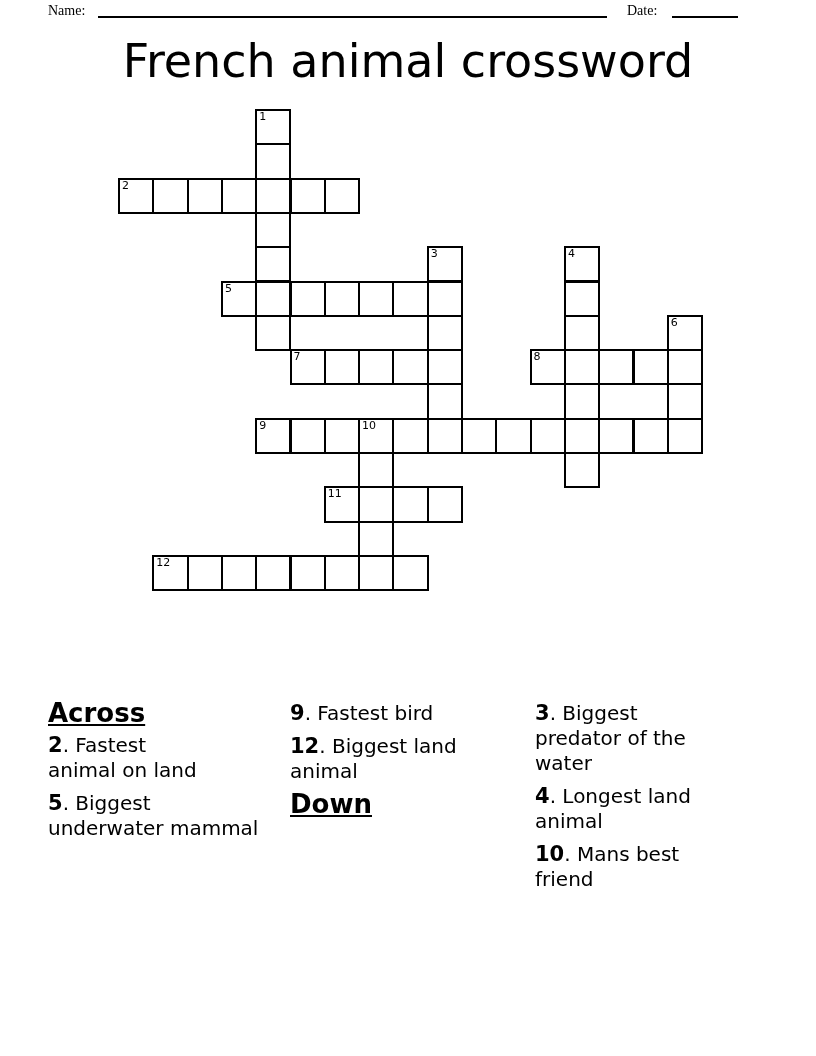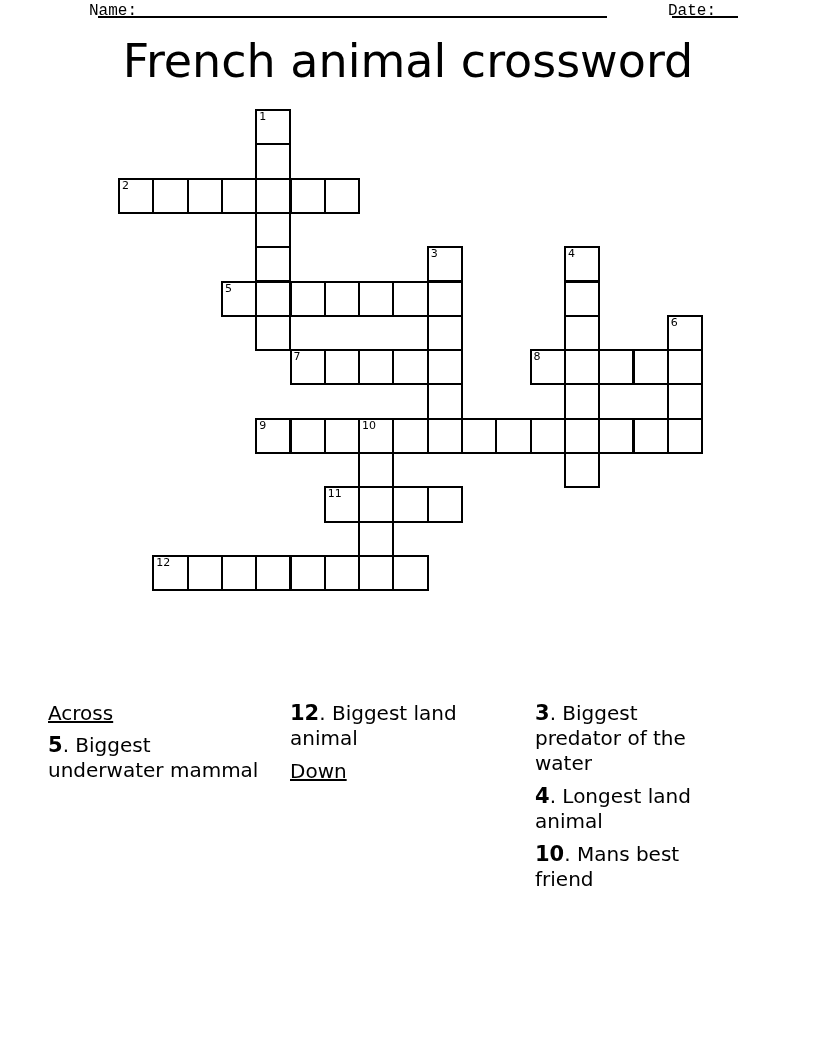--- a/index.html
+++ b/index.html
@@ -12,25 +12,24 @@
     width: 816px;
     height: 1056px;
     font-family: "DejaVu Sans", sans-serif;
     color: #000;
     overflow: hidden;
   }
 
   
   .hdr-label {
     position: absolute;
-    font-family: Liberation Mono, monospace;
-    font-size: 16px;
+    font-family: Liberation Serif, serif;
+    font-size: 14px;
     line-height: 18px;
     top: 2px;
-    margin-left: 41px;
   }
   #name-label { left: 48px; }
   #date-label { left: 627px; }
   .fill-line {
     position: absolute;
     top: 0;
     height: 16px;
     border-bottom: 2px solid #000;
   }
   #name-line { left: 98px;  width: 509px; }
@@ -78,22 +77,22 @@
     position: absolute;
     top: 701px;
     width: 240px;
     font-size: 20px;
     line-height: 25px;
   }
   #clue-col-1 { left: 48px; }
   #clue-col-2 { left: 290px; }
   #clue-col-3 { left: 535px; }
   .clue-heading {
-    font-weight: normal;
-    font-size: 20px;
+    font-weight: bold;
+    font-size: 26px;
     text-decoration: underline;
     margin-bottom: 7px;
   }
   .clue {
     margin-bottom: 8px;
   }
   .clue-num {
     font-weight: bold;
     font-size: 21px;
   }
@@ -196,23 +195,25 @@
     <div class="cell" style="left: 186.6px; top: 554.9px;"></div>
     <div class="cell" style="left: 220.9px; top: 554.9px;"></div>
     <div class="cell" style="left: 255.2px; top: 554.9px;"></div>
     <div class="cell" style="left: 289.5px; top: 554.9px;"></div>
     <div class="cell" style="left: 323.8px; top: 554.9px;"></div>
     <div class="cell" style="left: 392.4px; top: 554.9px;"></div>
   </div>
 
 <div class="clue-col" id="clue-col-1">
     <div class="clue-heading">Across</div>
+    <div class="clue"><b class="clue-num">2</b>. Fastest<br>animal on land</div>
     <div class="clue"><b class="clue-num">5</b>. Biggest<br>underwater mammal</div>
   </div>
 <div class="clue-col" id="clue-col-2">
+    <div class="clue"><b class="clue-num">9</b>. Fastest bird</div>
     <div class="clue"><b class="clue-num">12</b>. Biggest land<br>animal</div>
     <div class="clue-heading">Down</div>
   </div>
 <div class="clue-col" id="clue-col-3">
     <div class="clue"><b class="clue-num">3</b>. Biggest<br>predator of the<br>water</div>
     <div class="clue"><b class="clue-num">4</b>. Longest land<br>animal</div>
     <div class="clue"><b class="clue-num">10</b>. Mans best<br>friend</div>
   </div>
 
 </body></html>

